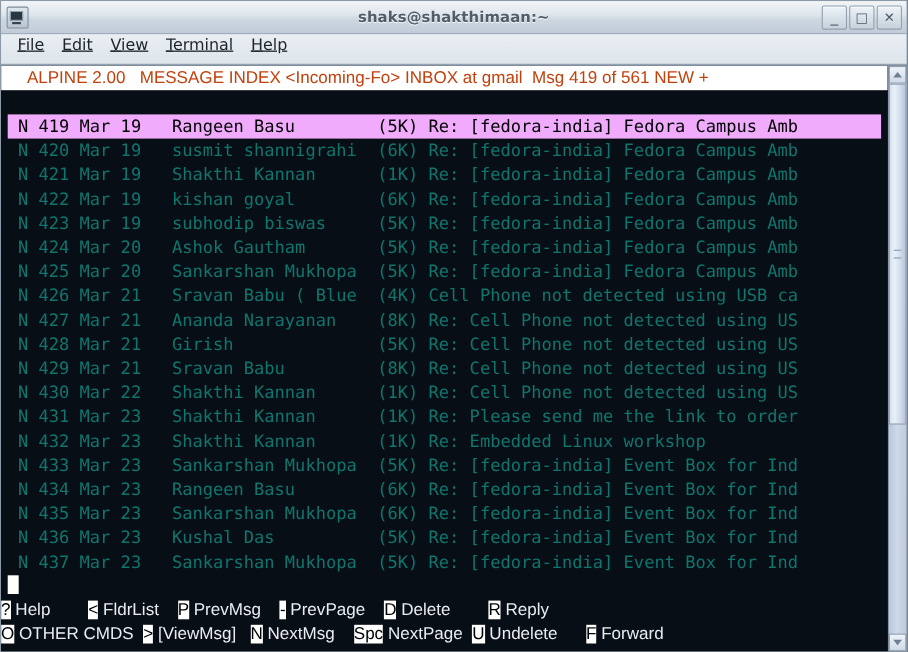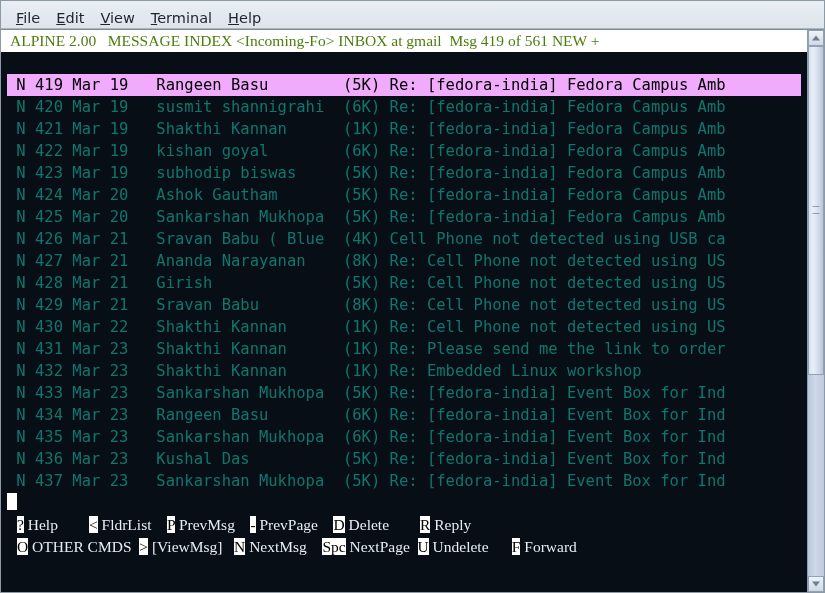--- a/index.html
+++ b/index.html
@@ -112,22 +112,23 @@
   }
   .winbtn.min span { align-items: flex-end; padding-bottom: 3px; font-size: 14px; }
 
   
   #menubar {
     height: 27px;
     flex: 0 0 27px;
     background: linear-gradient(to bottom, #e9eef3 0%, #dde5eb 100%);
     border-bottom: 1px solid #a7b4c1;
     display: flex;
-    align-items: flex-end;
+    align-items: flex-start;
     padding-left: 7px;
+    text-decoration: underline;
   }
   .menuitem {
     font-family: "DejaVu Sans", sans-serif;
     font-size: 14.5px;
     color: #1d242b;
     padding: 2px 8px;
     white-space: nowrap;
   }
   .menuitem u { text-decoration: underline; }
 
@@ -158,42 +159,42 @@
     letter-spacing: 0px;
   }
   .trow.inverse {
     background: #f0abfc;
     color: #000000;
     display: inline-block;
     min-width: calc(100% - 6px);
   }
   .statusline {
     background: #ffffff;
-    color: #4d7c0f;
+    color: #c2410c;
     height: 22px;
     line-height: 22px;
-    font-family: Liberation Serif, serif;
+    font-family: Liberation Sans, sans-serif;
     font-size: 15.5px;
     white-space: pre;
     overflow: hidden;
     margin-left: -6px;
-    padding-left: 6px;
+    padding-left: 20px;
   }
   .blankrow { height: 22px; }
 
   
   .cmdrow {
     height: 22px;
     line-height: 22px;
-    font-family: Liberation Serif, serif;
+    font-family: Liberation Sans, sans-serif;
     font-size: 15.5px;
     white-space: pre;
     color: #e9edf2;
     margin-left: -6px;
-    padding-left: 16px;
+    padding-left: 0px;
   }
   .kbd {
     background: #ffffff;
     color: #000000;
   }
   .cursor-block {
     display: inline-block;
     width: 10px;
     height: 17px;
     background: #ffffff;
@@ -254,20 +255,35 @@
     border-bottom: 1px solid #8c9bad;
   }
 </style>
 </head>
 <body>
 
 <div id="desktop"></div>
 
 <div id="window">
 
+  <div id="titlebar">
+    <div id="win-icon"></div>
+    <div id="title-text">shaks@shakthimaan:~</div>
+    <div id="win-buttons">
+      <div class="winbtn min">
+        <span>_</span>
+      </div>
+      <div class="winbtn">
+        <span>□</span>
+      </div>
+      <div class="winbtn">
+        <span>✕</span>
+      </div>
+    </div>
+  </div>
 
   <div id="menubar">
       <div class="menuitem"><u>F</u>ile</div>
       <div class="menuitem"><u>E</u>dit</div>
       <div class="menuitem"><u>V</u>iew</div>
       <div class="menuitem"><u>T</u>erminal</div>
       <div class="menuitem"><u>H</u>elp</div>
     </div>
 
   <div id="term-wrap">

